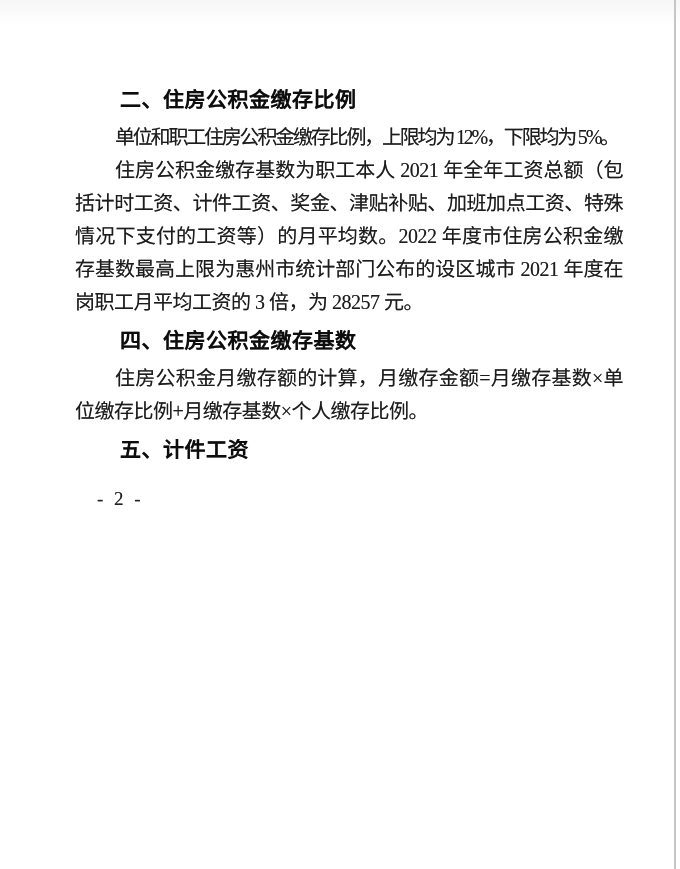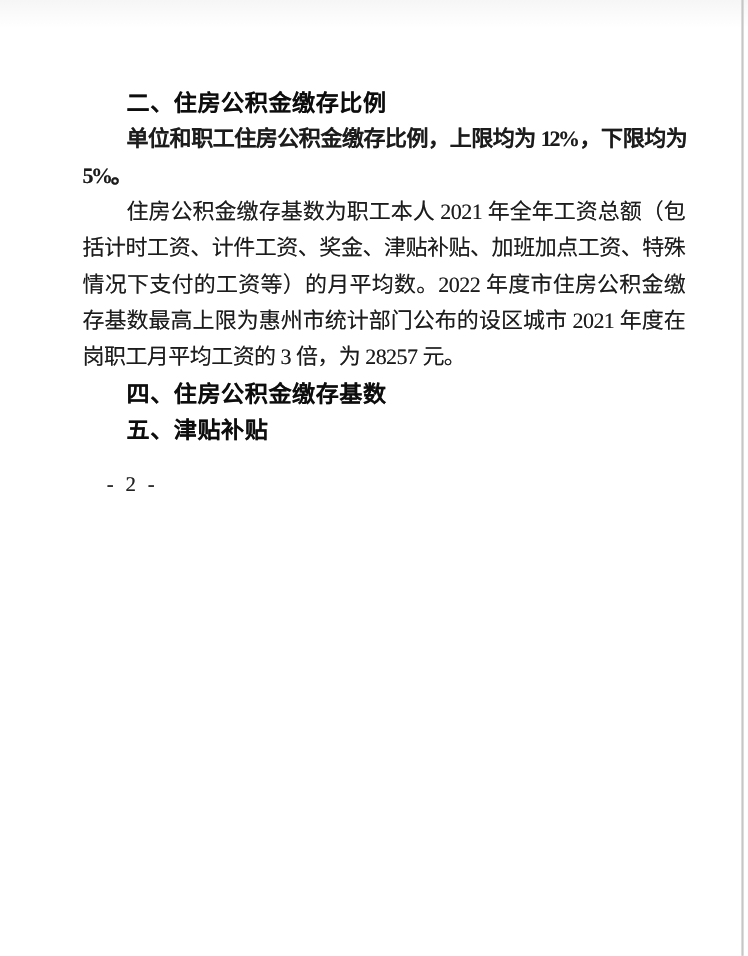--- a/index.html
+++ b/index.html
@@ -35,21 +35,21 @@
     background: linear-gradient(to bottom, rgba(0,0,0,0.035), rgba(0,0,0,0));
     pointer-events: none;
   }
   .content {
     position: absolute;
     top: 78px;
     left: 75px;
     width: 548px;
   }
   .sec-heading {
-    margin: 0;
+    margin: 5px;
     padding-left: 40px;
     font-family: "Liberation Sans", "DejaVu Sans", sans-serif;
     font-weight: 700;
     font-size: 21px;
     line-height: 33px;
     color: #0d0d0d;
     letter-spacing: 0.5px;
     text-shadow: 0 0 0.4px rgba(0,0,0,0.55);
   }
   .para {
@@ -57,21 +57,20 @@
     font-size: 20px;
     line-height: 33px;
     letter-spacing: -0.5px;
     text-align: justify;
     text-align-last: left;
     text-indent: 40px;
     text-shadow: 0 0 0.3px rgba(0,0,0,0.5);
   }
   .para.tight {
     letter-spacing: -2.2px;
-    font-weight: bold;
   }
   .page-number {
     margin: 0;
     margin-top: 16px;
     padding-left: 22px;
     font-size: 19px;
     line-height: 33px;
     letter-spacing: 3px;
     color: #222222;
     text-shadow: 0 0 0.3px rgba(0,0,0,0.5);
@@ -85,22 +84,23 @@
   <div class="scan-shade-top"></div>
 
   <div class="content">
 
     <h2 class="sec-heading">二、住房公积金缴存比例</h2>
     <p class="para tight">单位和职工住房公积金缴存比例，上限均为 12%，下限均为 5%。</p>
 
     <p class="para">住房公积金缴存基数为职工本人 2021 年全年工资总额（包括计时工资、计件工资、奖金、津贴补贴、加班加点工资、特殊情况下支付的工资等）的月平均数。2022 年度市住房公积金缴存基数最高上限为惠州市统计部门公布的设区城市 2021 年度在岗职工月平均工资的 3 倍，为 28257 元。</p>
 
     <h2 class="sec-heading">四、住房公积金缴存基数</h2>
+    <p class="para">住房公积金月缴存额的计算，月缴存金额=月缴存基数×单位缴存比例+月缴存基数×个人缴存比例。</p>
 
-    <h2 class="sec-heading">五、津贴补贴</h2>
+    <h2 class="sec-heading">五、计件工资</h2>
 
     <p class="page-number">- 2 -</p>
 
   </div>
 
   <div class="scan-line-right"></div>
 
 </div>
 
 </body></html>

